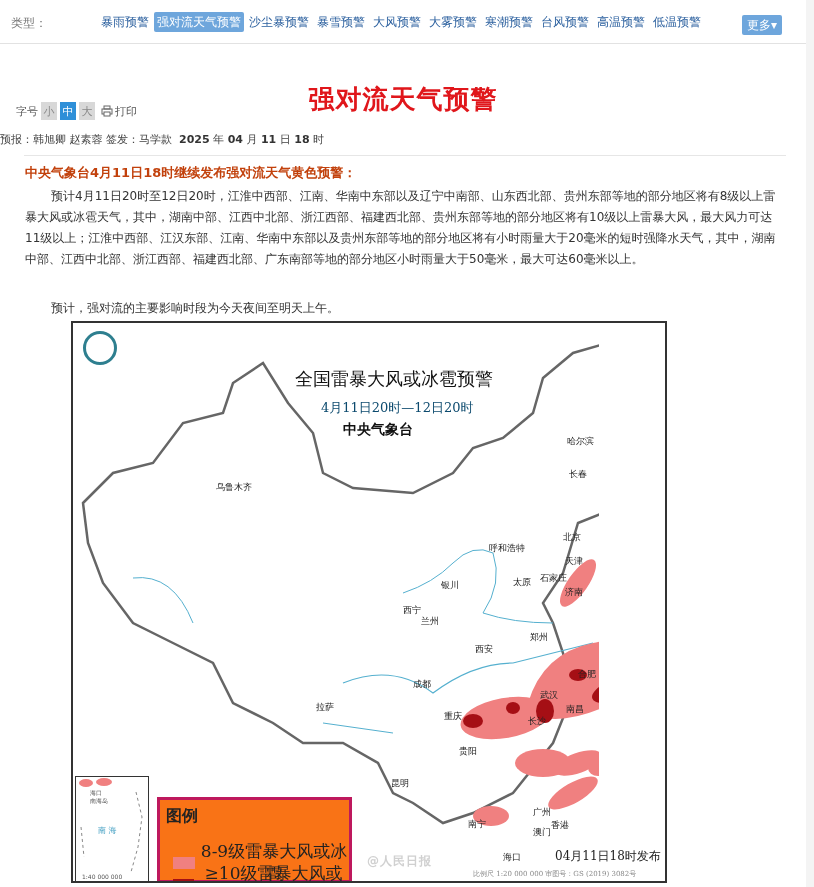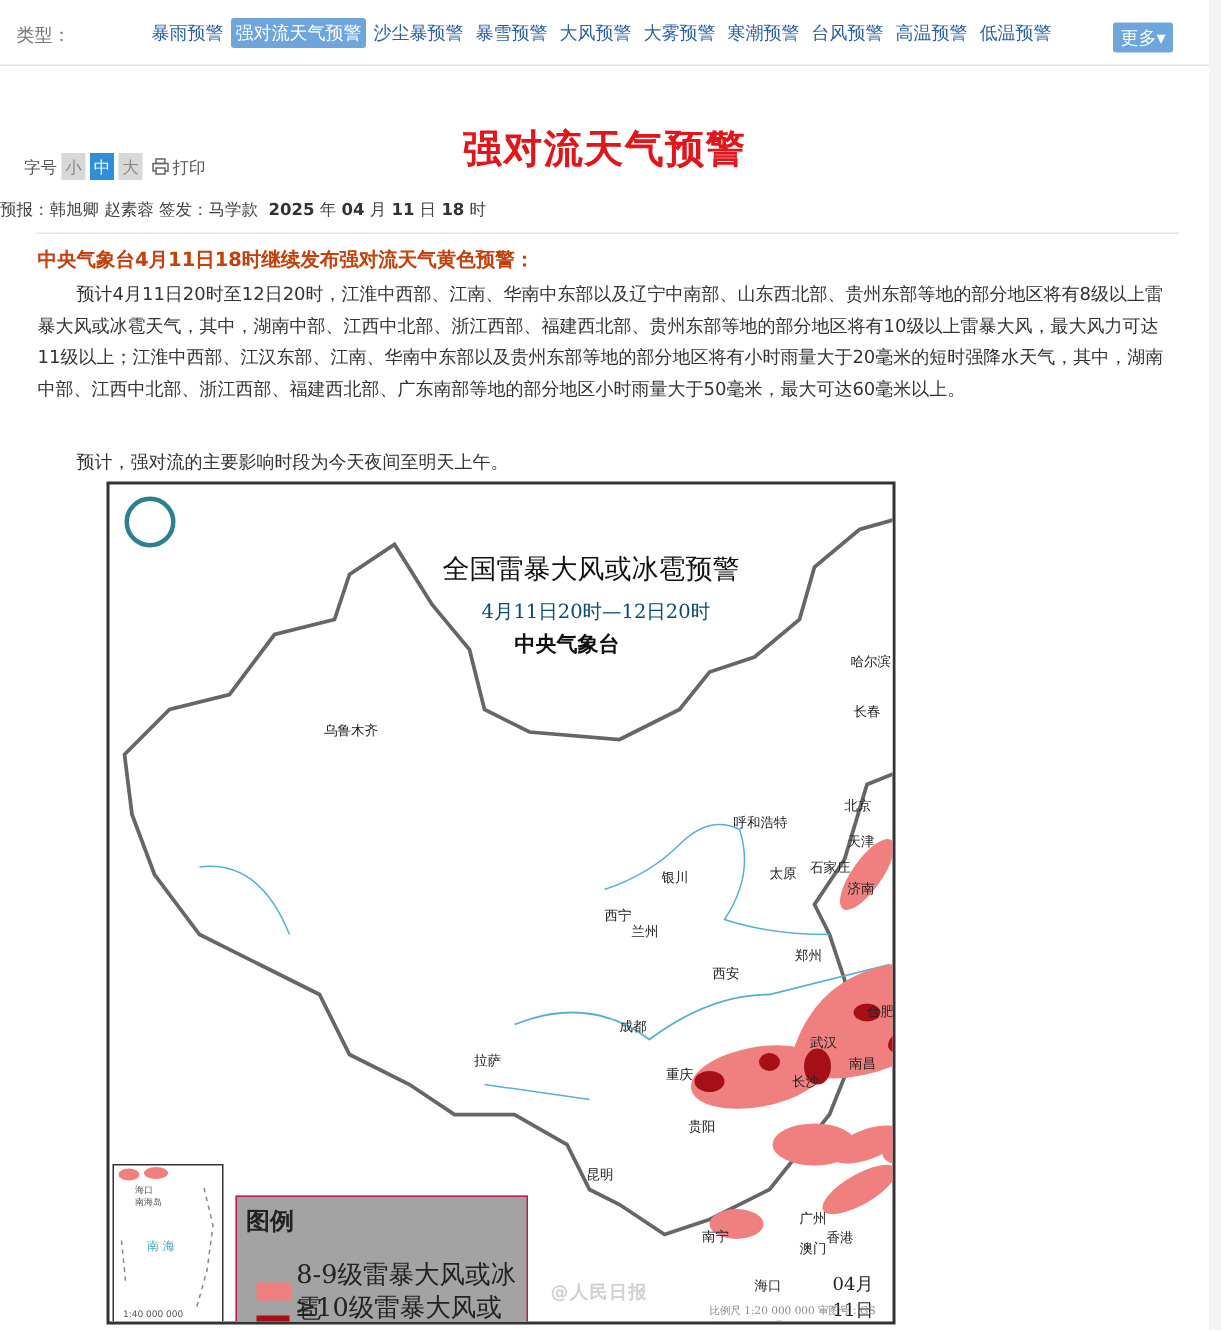--- a/index.html
+++ b/index.html
@@ -17,27 +17,27 @@
   .fs-btn.active { background: #2e8fd8; color: #fff; }
   .print { margin-left: 6px; display: inline-flex; align-items: center; gap: 2px; }
   .title { position: absolute; left: 0; width: 806px; top: 82px; text-align: center; font-size: 26px; font-weight: bold; color: #e0161b; letter-spacing: 1px; }
   .byline { position: absolute; left: 0; width: 806px; top: 132px; text-align: left; font-size: 11px; color: #444; }
   .byline b { font-weight: bold; color: #333; }
   .divider { position: absolute; left: 24px; width: 762px; top: 155px; border-top: 1px solid #e6e6e6; }
   .lead { position: absolute; left: 25px; top: 164px; font-size: 13px; font-weight: bold; color: #c2410c; }
   .para { position: absolute; left: 25px; width: 760px; font-size: 12px; line-height: 21px; color: #333; text-indent: 26px; }
   .p1 { top: 186px; }
   .p2 { top: 298px; }
-  .map { position: absolute; left: 71px; top: 321px; width: 526px; height: 562px; border: 2px solid #333; background: #fff; overflow: hidden; }
+  .map { position: absolute; left: 71px; top: 321px; width: 596px; height: 562px; border: 2px solid #333; background: #fff; overflow: hidden; text-align: center; }
   .map svg { position: absolute; left: 0; top: 0; }
   .map-title { position: absolute; left: 222px; top: 44px; font-family: "DejaVu Serif", serif; font-size: 18px; color: #111; }
   .map-sub { position: absolute; left: 248px; top: 76px; font-family: "DejaVu Serif", serif; font-size: 13px; color: #0c4a6e; }
   .map-org { position: absolute; left: 270px; top: 98px; font-size: 14px; font-weight: bold; color: #111; }
   .city { position: absolute; font-size: 9px; color: #222; white-space: nowrap; }
-  .legend { position: absolute; left: 84px; top: 474px; width: 195px; height: 86px; border: 1px solid #be185d; background: #a3a3a3; }
+  .legend { position: absolute; left: 84px; top: 474px; width: 195px; height: 86px; border: 3px solid #be185d; background: #f97316; }
   .legend-title { position: absolute; left: 6px; top: 6px; font-size: 16px; font-weight: bold; color: #222; }
   .legend-row { position: absolute; left: 1px; display: flex; align-items: center; gap: 4px; font-size: 17px; font-family: "DejaVu Serif", serif; color: #222; padding-left: 12px; }
   .sw { width: 24px; height: 12px; display: inline-block; }
   .inset { position: absolute; left: 2px; top: 453px; width: 74px; height: 106px; border: 1px solid #333; background: #fff; }
   .inset-label { position: absolute; font-size: 6px; color: #555; }
   .publish { position: absolute; left: 452px; top: 525px; font-family: "DejaVu Serif", serif; font-size: 12px; color: #222; margin-left: 30px; }
   .scale { position: absolute; left: 400px; top: 546px; font-size: 7px; color: #888; font-family: "DejaVu Serif", serif; }
   .watermark { position: absolute; left: 367px; top: 853px; font-size: 12px; color: rgba(200,200,200,0.85); font-weight: bold; letter-spacing: 1px; }
   .logo { position: absolute; left: 10px; top: 8px; width: 34px; height: 34px; border-radius: 50%; border: 3px solid #2e7f8f; }
 </style>

